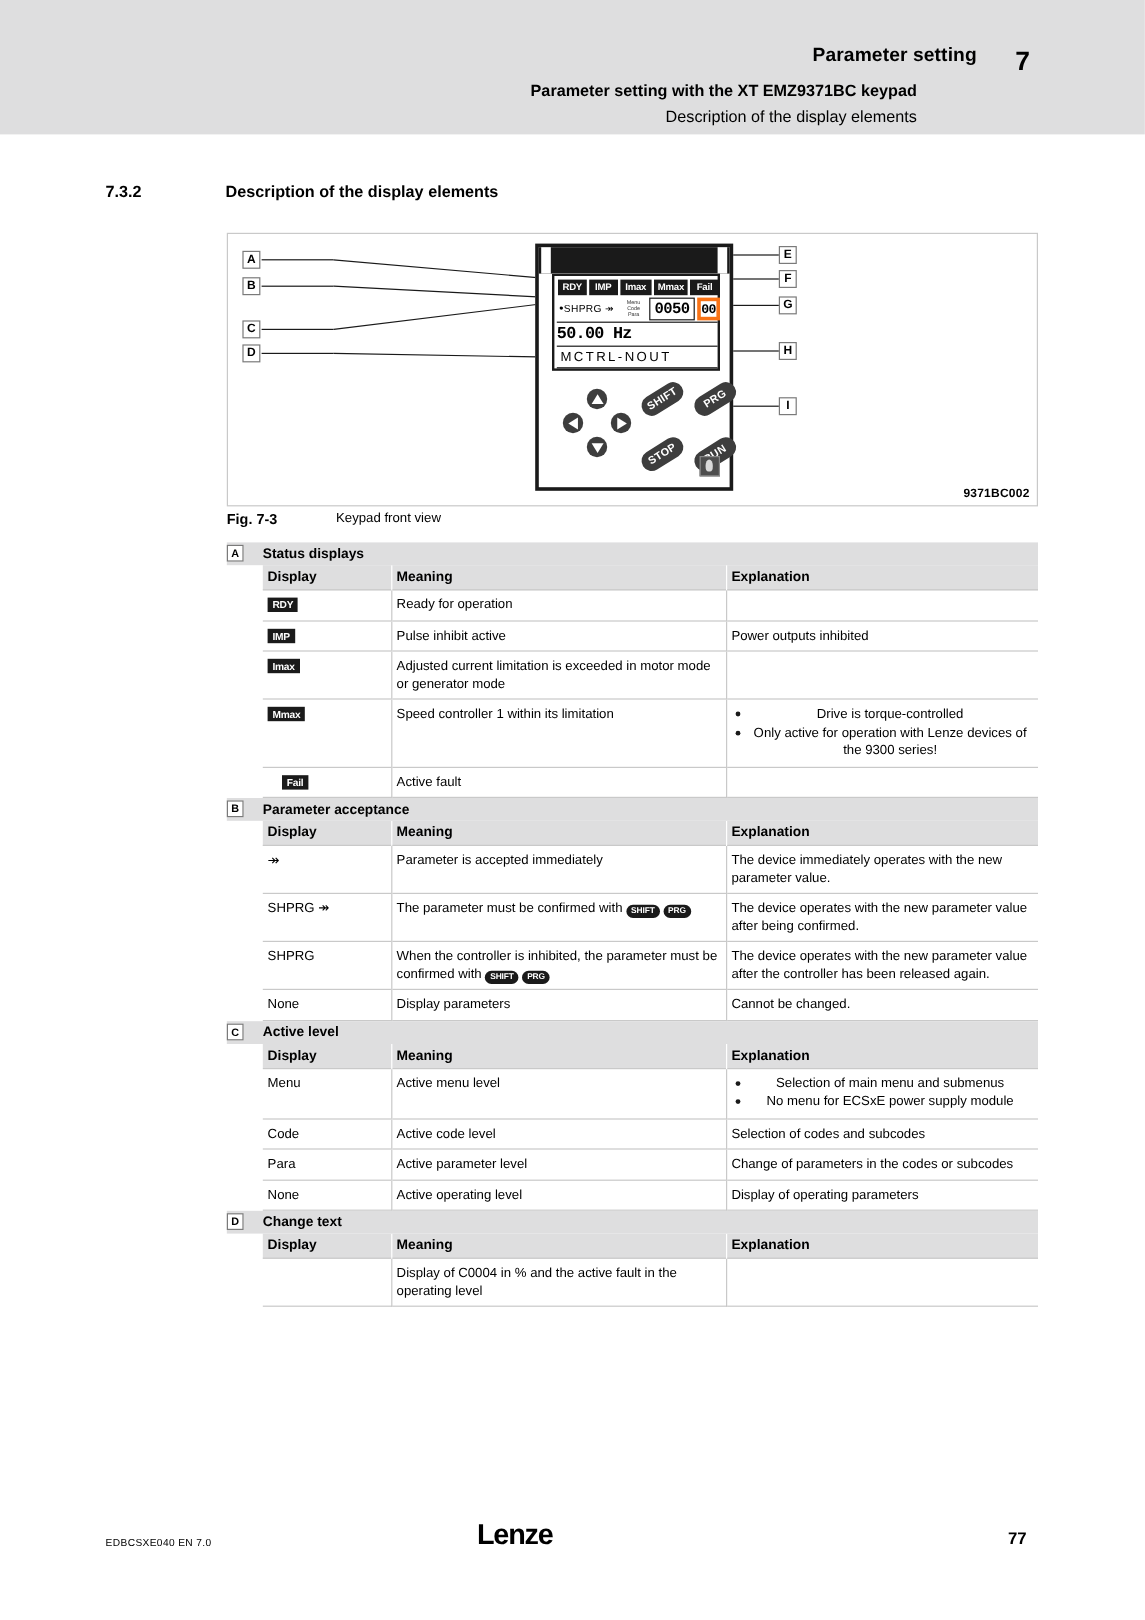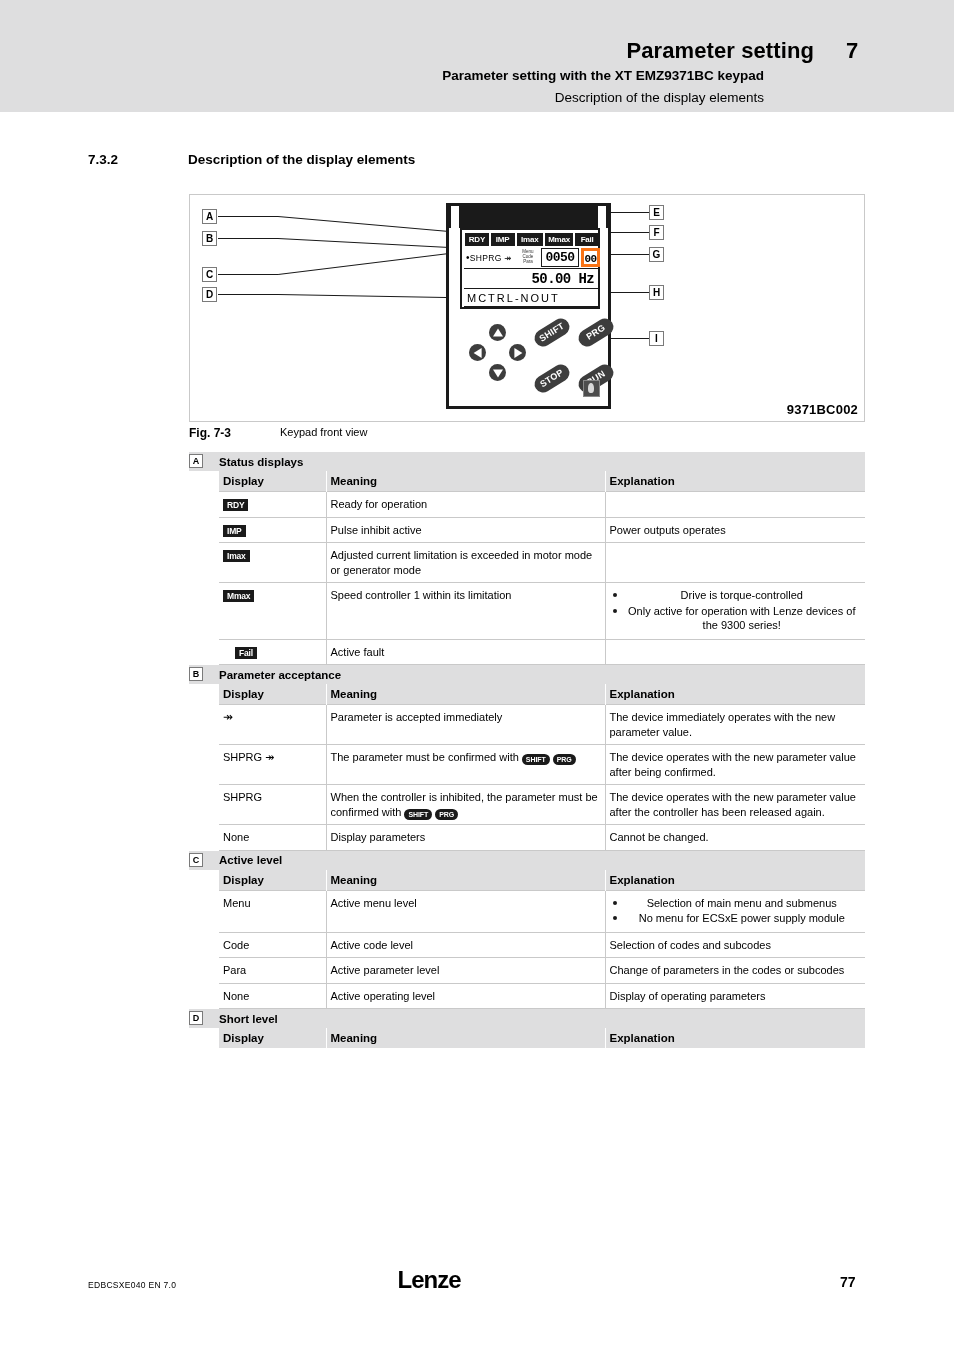--- a/index.html
+++ b/index.html
@@ -8,21 +8,21 @@
     font-family:"Liberation Sans",sans-serif;color:#000;
     -webkit-font-smoothing:antialiased;
   }
   
   .page-header{
     position:absolute;left:0;top:0;width:954px;height:112px;
     background:#dededf;
   }
   .ph-title{
     position:absolute;right:140px;top:38px;
-    font-size:22px;font-weight:bold;letter-spacing:.1px;
+    font-size:16px;font-weight:bold;letter-spacing:.1px;
     text-align:right;white-space:nowrap;
   }
   .ph-chapter{
     position:absolute;left:846px;top:38px;
     font-size:22px;font-weight:bold;
   }
   .ph-sub1{
     position:absolute;right:190px;top:68px;
     font-size:13.5px;font-weight:bold;text-align:right;white-space:nowrap;
   }
@@ -33,21 +33,21 @@
   
   .sec-num{position:absolute;left:88px;top:152px;font-size:13.5px;font-weight:bold;}
   .sec-title{position:absolute;left:188px;top:152px;font-size:13.5px;font-weight:bold;}
 
   
   .figure{
     position:absolute;left:189px;top:194px;width:676px;height:228px;
     border:1px solid #c9c9c9;background:#fff;box-sizing:border-box;
   }
   .fig-code{
-    position:absolute;right:6px;bottom:4px;font-size:13px;font-weight:bold;
+    position:absolute;right:6px;bottom:4px;font-size:10px;font-weight:bold;
     letter-spacing:.2px;
   }
   
   .keypad{
     position:absolute;left:256px;top:8px;width:165px;height:206px;
     border:3px solid #1a1a1a;background:#fff;box-sizing:border-box;
   }
   .kp-topbar{
     position:absolute;left:0;top:0;width:100%;height:22px;background:#1a1a1a;
   }
@@ -89,21 +89,21 @@
   .num-sub{
     position:absolute;left:117px;top:0px;width:19px;height:19px;
     border:3px solid #f97316;box-sizing:border-box;
     font-family:"Liberation Mono",monospace;font-size:11px;font-weight:bold;
     line-height:17px;text-align:center;letter-spacing:-.5px;
   }
   .lcd-value{
     position:absolute;left:2px;top:38px;width:134px;height:19px;
     border-top:1.5px solid #1a1a1a;
     font-family:"Liberation Mono",monospace;font-size:14px;font-weight:bold;
-    line-height:20px;text-align:right;padding-right:4px;box-sizing:border-box;
+    line-height:20px;text-align:left;padding-right:4px;box-sizing:border-box;
     letter-spacing:-.6px;
   }
   .lcd-short{
     position:absolute;left:2px;top:58px;width:134px;height:19px;
     border-top:1.5px solid #1a1a1a;border-bottom:1.5px solid #1a1a1a;
     font-size:11px;line-height:19px;letter-spacing:2px;padding-left:3px;
     box-sizing:border-box;
   }
   
   .keys{position:absolute;left:8px;top:108px;width:148px;height:88px;}
@@ -327,21 +327,21 @@
         </thead>
         <tbody>
           <tr>
             <td class="c1"><span class="badge">RDY</span></td>
             <td class="c2">Ready for operation</td>
             <td class="c3">&nbsp;</td>
           </tr>
           <tr>
             <td class="c1"><span class="badge">IMP</span></td>
             <td class="c2">Pulse inhibit active</td>
-            <td class="c3">Power outputs operates</td>
+            <td class="c3">Power outputs inhibited</td>
           </tr>
           <tr>
             <td class="c1"><span class="badge">Imax</span></td>
             <td class="c2">Adjusted current limitation is exceeded in motor mode or generator mode</td>
             <td class="c3">&nbsp;</td>
           </tr>
           <tr>
             <td class="c1"><span class="badge">Mmax</span></td>
             <td class="c2">Speed controller 1 within its limitation</td>
             <td class="c3">
@@ -434,31 +434,36 @@
             <td class="c1">None</td>
             <td class="c2">Active operating level</td>
             <td class="c3">Display of operating parameters</td>
           </tr>
         </tbody>
       </table>
     </div>
     <div class="grp">
       <div class="grp-head">
         <span class="grp-marker">D</span>
-        <span class="grp-title">Short level</span>
+        <span class="grp-title">Change text</span>
       </div>
       <table class="t">
         <thead>
           <tr>
             <th class="c1">Display</th>
             <th class="c2">Meaning</th>
             <th class="c3">Explanation</th>
           </tr>
         </thead>
         <tbody>
+          <tr class="last-row">
+            <td class="c1">&nbsp;</td>
+            <td class="c2">Display of C0004 in % and the active fault in the operating level</td>
+            <td class="c3">&nbsp;</td>
+          </tr>
         </tbody>
       </table>
     </div>
   </div>
 
 <div class="footer-id">EDBCSXE040  EN  7.0</div>
 <div class="footer-logo">Lenze</div>
 <div class="footer-page">77</div>
 
 </body></html>

